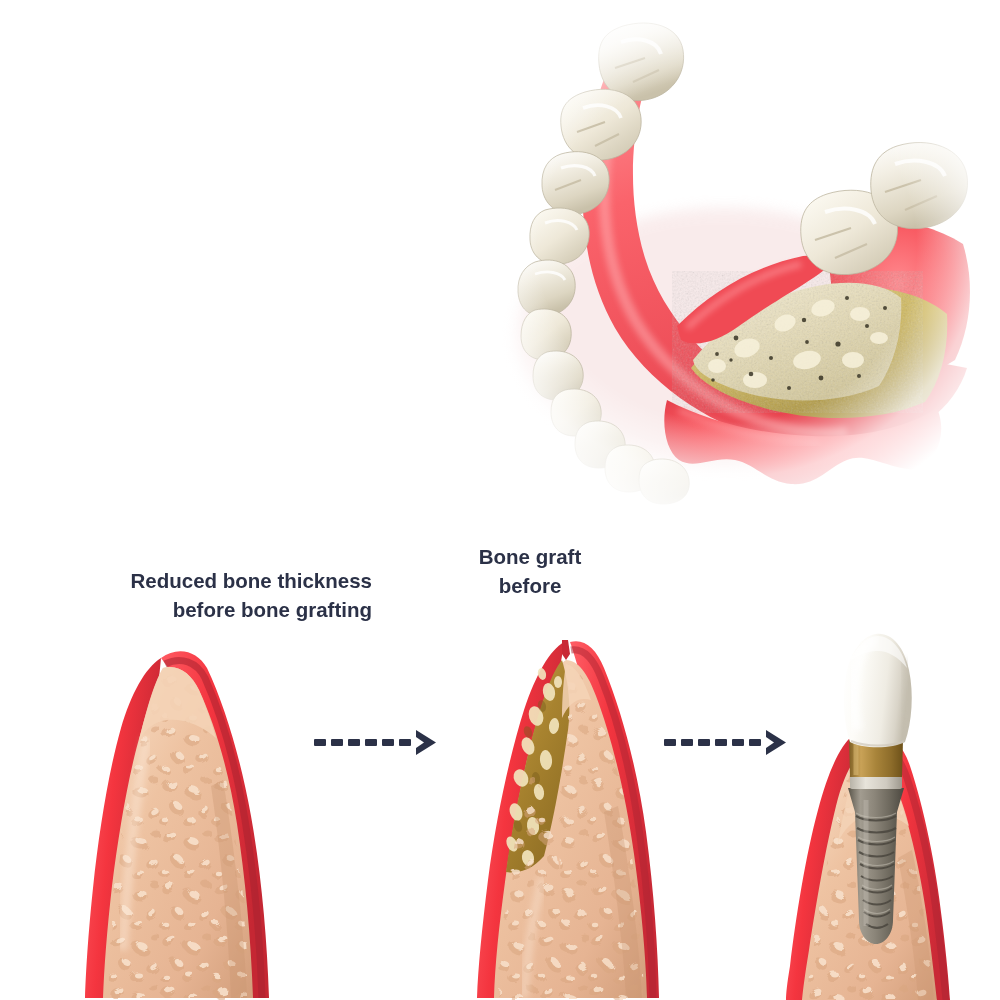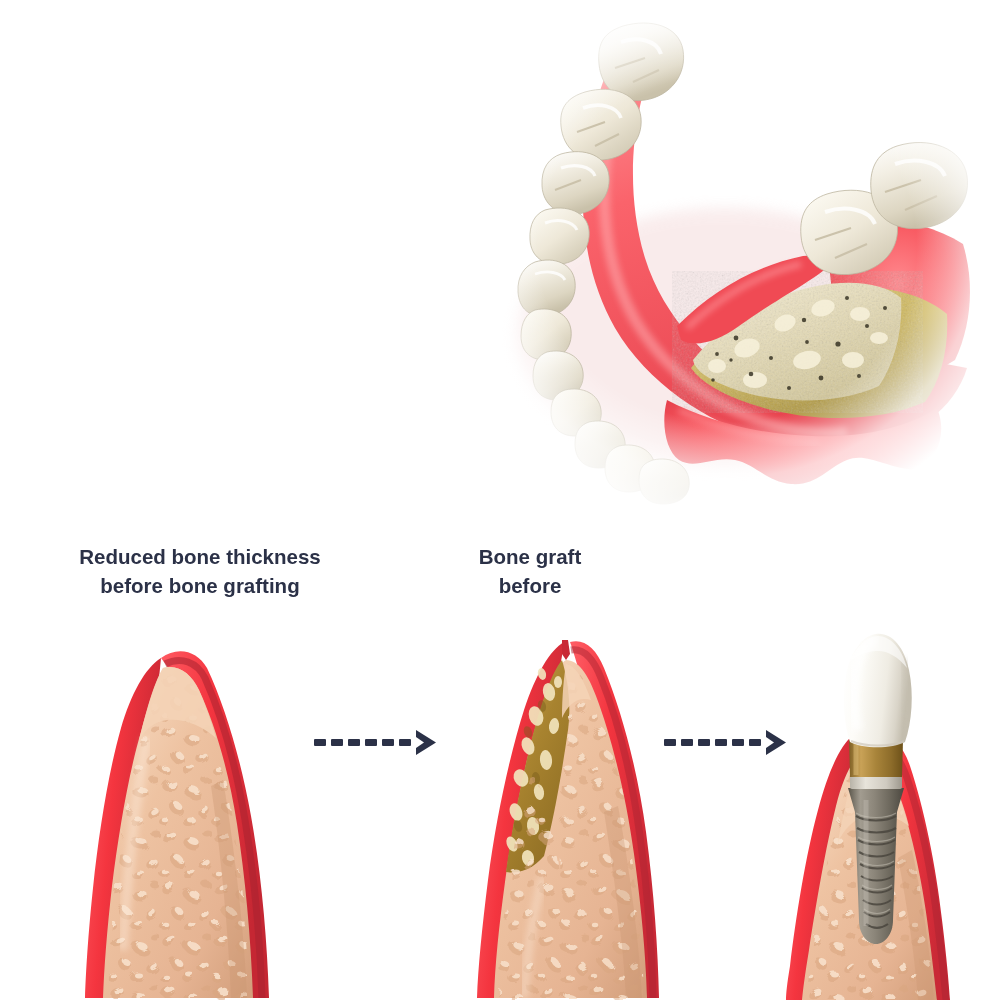--- a/index.html
+++ b/index.html
@@ -23,21 +23,21 @@
   
   #hero{position:absolute;left:455px;top:8px;width:545px;height:500px;}
   #hero svg{display:block;width:100%;height:100%;}
 
   
   .caption{
     position:absolute;
     font-size:20.5px;font-weight:700;line-height:1.42;
     color:#2b3147;text-align:center;white-space:pre-line;
   }
-  #cap0{left:28px;top:542px;width:344px;}
+  #cap0{left:28px;top:566px;width:344px;text-align:right;}
   #cap1{left:390px;top:542px;width:280px;}
   #cap2{left:688px;top:542px;width:300px;}
 
   
   .panel{position:absolute;top:620px;height:380px;}
   .panel svg{display:block;width:100%;height:100%;}
   #panel0{left:55px;width:270px;}
   #panel1{left:432px;width:270px;}
   #panel2{left:752px;width:250px;}
 

